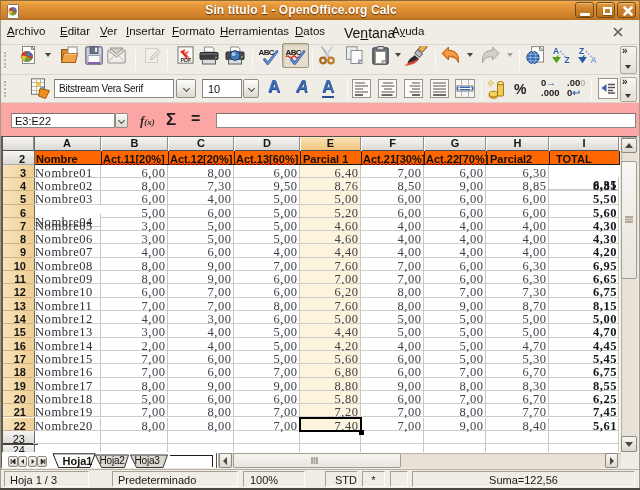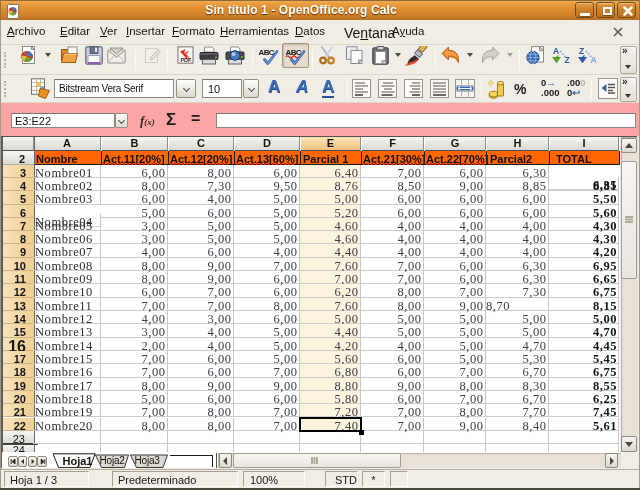--- a/index.html
+++ b/index.html
@@ -323,21 +323,21 @@
 <div class="abs" style="left:2.5px;top:204.54px;width:31.5px;height:13.31px;background:linear-gradient(90deg,#f8e3bb,#efce93);border-bottom:1px solid #cfb386;font-size:11px;font-weight:bold;color:#141414;text-align:right;line-height:17.2px;"><span style="margin-right:8px">6</span></div>
 <div class="abs" style="left:2.5px;top:217.85px;width:31.5px;height:13.31px;background:linear-gradient(90deg,#f8e3bb,#efce93);border-bottom:1px solid #cfb386;font-size:11px;font-weight:bold;color:#141414;text-align:right;line-height:17.2px;"><span style="margin-right:8px">7</span></div>
 <div class="abs" style="left:2.5px;top:231.16px;width:31.5px;height:13.31px;background:linear-gradient(90deg,#f8e3bb,#efce93);border-bottom:1px solid #cfb386;font-size:11px;font-weight:bold;color:#141414;text-align:right;line-height:17.2px;"><span style="margin-right:8px">8</span></div>
 <div class="abs" style="left:2.5px;top:244.47px;width:31.5px;height:13.31px;background:linear-gradient(90deg,#f8e3bb,#efce93);border-bottom:1px solid #cfb386;font-size:11px;font-weight:bold;color:#141414;text-align:right;line-height:17.2px;"><span style="margin-right:8px">9</span></div>
 <div class="abs" style="left:2.5px;top:257.78px;width:31.5px;height:13.31px;background:linear-gradient(90deg,#f8e3bb,#efce93);border-bottom:1px solid #cfb386;font-size:11px;font-weight:bold;color:#141414;text-align:right;line-height:17.2px;"><span style="margin-right:8px">10</span></div>
 <div class="abs" style="left:2.5px;top:271.09px;width:31.5px;height:13.31px;background:linear-gradient(90deg,#f8e3bb,#efce93);border-bottom:1px solid #cfb386;font-size:11px;font-weight:bold;color:#141414;text-align:right;line-height:17.2px;"><span style="margin-right:8px">11</span></div>
 <div class="abs" style="left:2.5px;top:284.40px;width:31.5px;height:13.31px;background:linear-gradient(90deg,#f8e3bb,#efce93);border-bottom:1px solid #cfb386;font-size:11px;font-weight:bold;color:#141414;text-align:right;line-height:17.2px;"><span style="margin-right:8px">12</span></div>
 <div class="abs" style="left:2.5px;top:297.71px;width:31.5px;height:13.31px;background:linear-gradient(90deg,#f8e3bb,#efce93);border-bottom:1px solid #cfb386;font-size:11px;font-weight:bold;color:#141414;text-align:right;line-height:17.2px;"><span style="margin-right:8px">13</span></div>
 <div class="abs" style="left:2.5px;top:311.02px;width:31.5px;height:13.31px;background:linear-gradient(90deg,#f8e3bb,#efce93);border-bottom:1px solid #cfb386;font-size:11px;font-weight:bold;color:#141414;text-align:right;line-height:17.2px;"><span style="margin-right:8px">14</span></div>
 <div class="abs" style="left:2.5px;top:324.33px;width:31.5px;height:13.31px;background:linear-gradient(90deg,#f8e3bb,#efce93);border-bottom:1px solid #cfb386;font-size:11px;font-weight:bold;color:#141414;text-align:right;line-height:17.2px;"><span style="margin-right:8px">15</span></div>
-<div class="abs" style="left:2.5px;top:337.64px;width:31.5px;height:13.31px;background:linear-gradient(90deg,#f8e3bb,#efce93);border-bottom:1px solid #cfb386;font-size:16px;font-weight:bold;color:#141414;text-align:right;line-height:17.2px;"><span style="margin-right:8px">16</span></div>
+<div class="abs" style="left:2.5px;top:337.64px;width:31.5px;height:13.31px;background:linear-gradient(90deg,#f8e3bb,#efce93);border-bottom:1px solid #cfb386;font-size:11px;font-weight:bold;color:#141414;text-align:right;line-height:17.2px;"><span style="margin-right:8px">16</span></div>
 <div class="abs" style="left:2.5px;top:350.95px;width:31.5px;height:13.31px;background:linear-gradient(90deg,#f8e3bb,#efce93);border-bottom:1px solid #cfb386;font-size:11px;font-weight:bold;color:#141414;text-align:right;line-height:17.2px;"><span style="margin-right:8px">17</span></div>
 <div class="abs" style="left:2.5px;top:364.26px;width:31.5px;height:13.31px;background:linear-gradient(90deg,#f8e3bb,#efce93);border-bottom:1px solid #cfb386;font-size:11px;font-weight:bold;color:#141414;text-align:right;line-height:17.2px;"><span style="margin-right:8px">18</span></div>
 <div class="abs" style="left:2.5px;top:377.57px;width:31.5px;height:13.31px;background:linear-gradient(90deg,#f8e3bb,#efce93);border-bottom:1px solid #cfb386;font-size:11px;font-weight:bold;color:#141414;text-align:right;line-height:17.2px;"><span style="margin-right:8px">19</span></div>
 <div class="abs" style="left:2.5px;top:390.88px;width:31.5px;height:13.31px;background:linear-gradient(90deg,#f8e3bb,#efce93);border-bottom:1px solid #cfb386;font-size:11px;font-weight:bold;color:#141414;text-align:right;line-height:17.2px;"><span style="margin-right:8px">20</span></div>
 <div class="abs" style="left:2.5px;top:404.19px;width:31.5px;height:13.31px;background:linear-gradient(90deg,#f8e3bb,#efce93);border-bottom:1px solid #cfb386;font-size:11px;font-weight:bold;color:#141414;text-align:right;line-height:17.2px;"><span style="margin-right:8px">21</span></div>
 <div class="abs" style="left:2.5px;top:417.50px;width:31.5px;height:13.31px;background:linear-gradient(90deg,#f8e3bb,#efce93);border-bottom:1px solid #cfb386;font-size:11px;font-weight:bold;color:#141414;text-align:right;line-height:17.2px;"><span style="margin-right:8px">22</span></div>
 <div class="abs" style="left:2.5px;top:430.81px;width:31.5px;height:13.31px;background:linear-gradient(#f7f6f4,#dbd9d5);border-bottom:1px solid #3c3a36;font-size:11px;color:#141414;text-align:right;line-height:17.2px;"><span style="margin-right:9px">23</span></div>
 <div class="abs" style="left:2.5px;top:444.12px;width:31.5px;height:8.1px;background:linear-gradient(#f7f6f4,#e3e1dd);font-size:11px;color:#141414;text-align:right;"><span style="margin-right:9px">24</span></div>
 <div class="abs" style="left:33.5px;top:137px;width:1px;height:315px;background:#6a6a68;"></div>
 <div class="abs" style="left:34.5px;top:151.3px;width:584.5px;height:13.31px;background:#ff6600;border-bottom:1px solid #1c1c1c;"></div>
@@ -475,21 +475,21 @@
 <div class="abs num" style="left:514.5px;top:0;width:70px;height:13.31px;border-right:1px solid #c9c7c3;border-bottom:1px solid #ceccc8;font-weight:bold;color:#15161a;text-align:right;padding-right:1px;line-height:17.5px;">6,75</div>
 </div>
 <div class="abs" style="left:34.5px;top:297.71px;width:584.5px;height:13.31px;">
 <div class="abs num" style="left:-1.5px;top:0;width:68px;height:13.31px;border-right:1px solid #c9c7c3;border-bottom:1px solid #ceccc8;padding-left:2px;color:#2c2f36;line-height:17.5px;">Nombre11</div>
 <div class="abs num" style="left:66.5px;top:0;width:67px;height:13.31px;border-right:1px solid #c9c7c3;border-bottom:1px solid #ceccc8;text-align:right;padding-right:1.5px;line-height:17.5px;">7,00</div>
 <div class="abs num" style="left:133.5px;top:0;width:66px;height:13.31px;border-right:1px solid #c9c7c3;border-bottom:1px solid #ceccc8;text-align:right;padding-right:1.5px;line-height:17.5px;">7,00</div>
 <div class="abs num" style="left:199.5px;top:0;width:66px;height:13.31px;border-right:1px solid #c9c7c3;border-bottom:1px solid #ceccc8;text-align:right;padding-right:1.5px;line-height:17.5px;">8,00</div>
 <div class="abs num" style="left:265.5px;top:0;width:61px;height:13.31px;border-right:1px solid #c9c7c3;border-bottom:1px solid #ceccc8;background:#fdf4de;text-align:right;padding-right:1.5px;line-height:17.5px;">7,60</div>
 <div class="abs num" style="left:326.5px;top:0;width:63px;height:13.31px;border-right:1px solid #c9c7c3;border-bottom:1px solid #ceccc8;text-align:right;padding-right:1.5px;line-height:17.5px;">8,00</div>
 <div class="abs num" style="left:389.5px;top:0;width:62px;height:13.31px;border-right:1px solid #c9c7c3;border-bottom:1px solid #ceccc8;text-align:right;padding-right:1.5px;line-height:17.5px;">9,00</div>
-<div class="abs num" style="left:451.5px;top:0;width:63px;height:13.31px;border-right:1px solid #c9c7c3;border-bottom:1px solid #ceccc8;text-align:left;padding-right:1.5px;line-height:17.5px;">8,70</div>
+<div class="abs num" style="left:451.5px;top:0;width:63px;height:13.31px;border-right:1px solid #c9c7c3;border-bottom:1px solid #ceccc8;text-align:right;padding-right:1.5px;line-height:17.5px;">8,70</div>
 <div class="abs num" style="left:514.5px;top:0;width:70px;height:13.31px;border-right:1px solid #c9c7c3;border-bottom:1px solid #ceccc8;font-weight:bold;color:#15161a;text-align:right;padding-right:1px;line-height:17.5px;">8,15</div>
 </div>
 <div class="abs" style="left:34.5px;top:311.02px;width:584.5px;height:13.31px;">
 <div class="abs num" style="left:-1.5px;top:0;width:68px;height:13.31px;border-right:1px solid #c9c7c3;border-bottom:1px solid #ceccc8;padding-left:2px;color:#2c2f36;line-height:17.5px;">Nombre12</div>
 <div class="abs num" style="left:66.5px;top:0;width:67px;height:13.31px;border-right:1px solid #c9c7c3;border-bottom:1px solid #ceccc8;text-align:right;padding-right:1.5px;line-height:17.5px;">4,00</div>
 <div class="abs num" style="left:133.5px;top:0;width:66px;height:13.31px;border-right:1px solid #c9c7c3;border-bottom:1px solid #ceccc8;text-align:right;padding-right:1.5px;line-height:17.5px;">3,00</div>
 <div class="abs num" style="left:199.5px;top:0;width:66px;height:13.31px;border-right:1px solid #c9c7c3;border-bottom:1px solid #ceccc8;text-align:right;padding-right:1.5px;line-height:17.5px;">6,00</div>
 <div class="abs num" style="left:265.5px;top:0;width:61px;height:13.31px;border-right:1px solid #c9c7c3;border-bottom:1px solid #ceccc8;background:#fdf4de;text-align:right;padding-right:1.5px;line-height:17.5px;">5,00</div>
 <div class="abs num" style="left:326.5px;top:0;width:63px;height:13.31px;border-right:1px solid #c9c7c3;border-bottom:1px solid #ceccc8;text-align:right;padding-right:1.5px;line-height:17.5px;">5,00</div>
 <div class="abs num" style="left:389.5px;top:0;width:62px;height:13.31px;border-right:1px solid #c9c7c3;border-bottom:1px solid #ceccc8;text-align:right;padding-right:1.5px;line-height:17.5px;">5,00</div>
@@ -655,16 +655,17 @@
 <div class="abs" style="left:620.5px;top:452px;width:17px;height:16px;background:#f0ece6;"></div>
 
 <div class="abs" style="left:0;top:468.5px;width:640px;height:1px;background:#b4ada1;"></div>
 <div class="abs" style="left:0;top:469.5px;width:640px;height:19px;background:#f0ece6;">
  <div class="scell" style="left:4px;top:1.5px;width:85px;height:16px;padding-left:5px;">Hoja 1 / 3</div>
  <div class="scell" style="left:112px;top:1.5px;width:126px;height:16px;padding-left:5px;">Predeterminado</div>
  <div class="scell" style="left:243px;top:1.5px;width:62px;height:16px;padding-left:6px;">100%</div>
  <div class="scell" style="left:325px;top:1.5px;width:33px;height:16px;padding-left:9px;">STD</div>
  <div class="scell" style="left:362px;top:1.5px;width:23px;height:16px;text-align:center;">*</div>
  <div class="scell" style="left:390px;top:1.5px;width:18px;height:16px;"></div>
+ <div class="scell" style="left:412px;top:1.5px;width:223px;height:16px;text-align:center;">Suma=122,56</div>
 </div>
 
 <div class="abs" style="left:0;top:20px;width:1px;height:468px;background:#a29a8c;"></div>
 <div class="abs" style="left:639px;top:20px;width:1px;height:468px;background:#a29a8c;"></div>
 <div class="abs" style="left:0;top:488px;width:640px;height:2px;background:#4b473f;"></div>
 </body></html>

